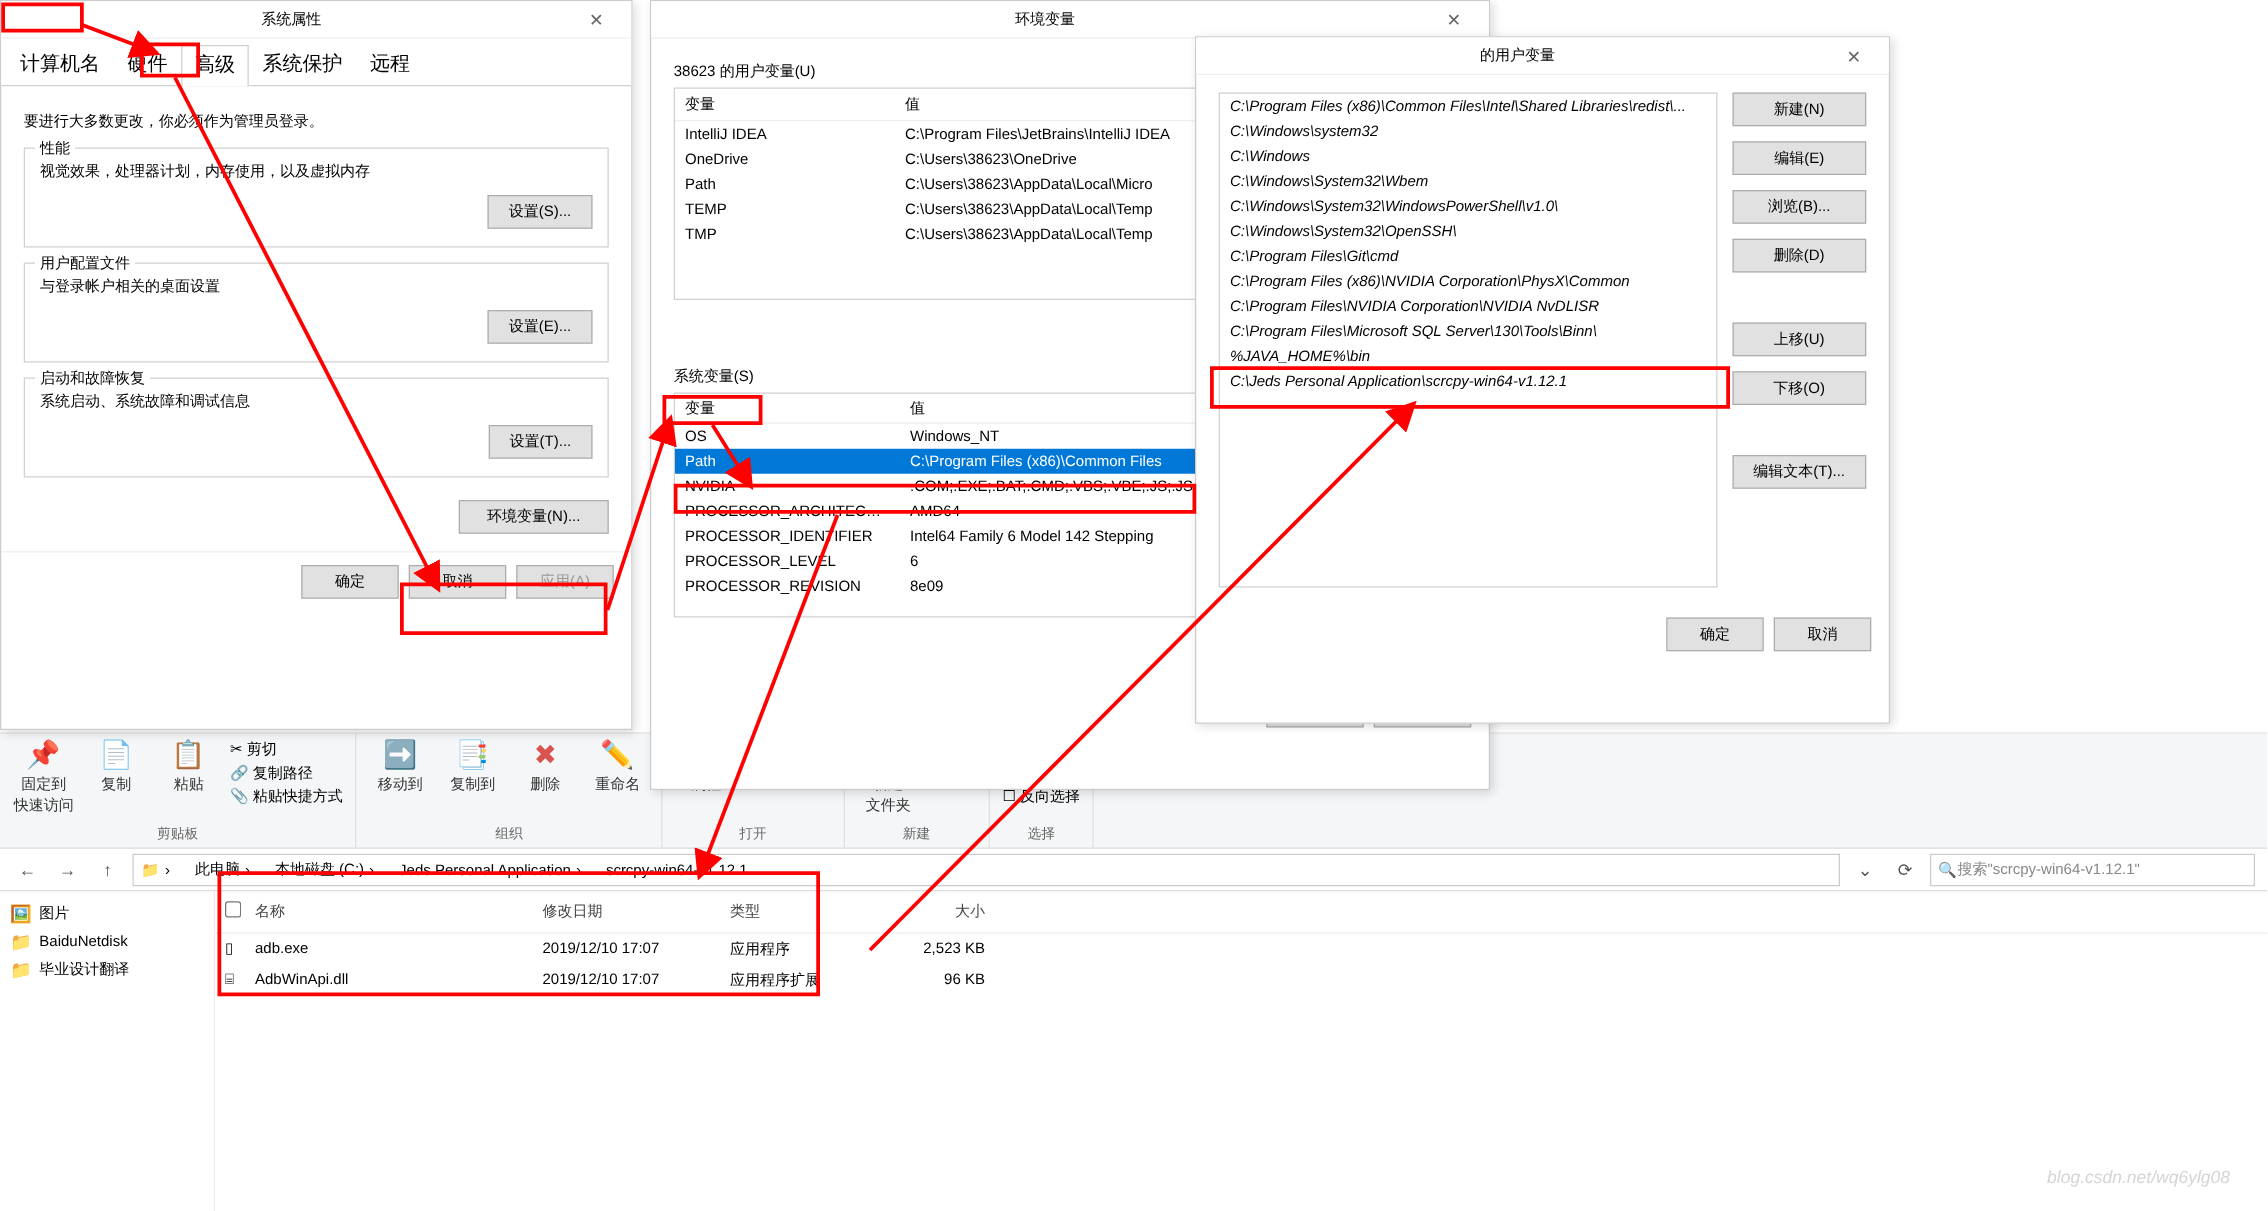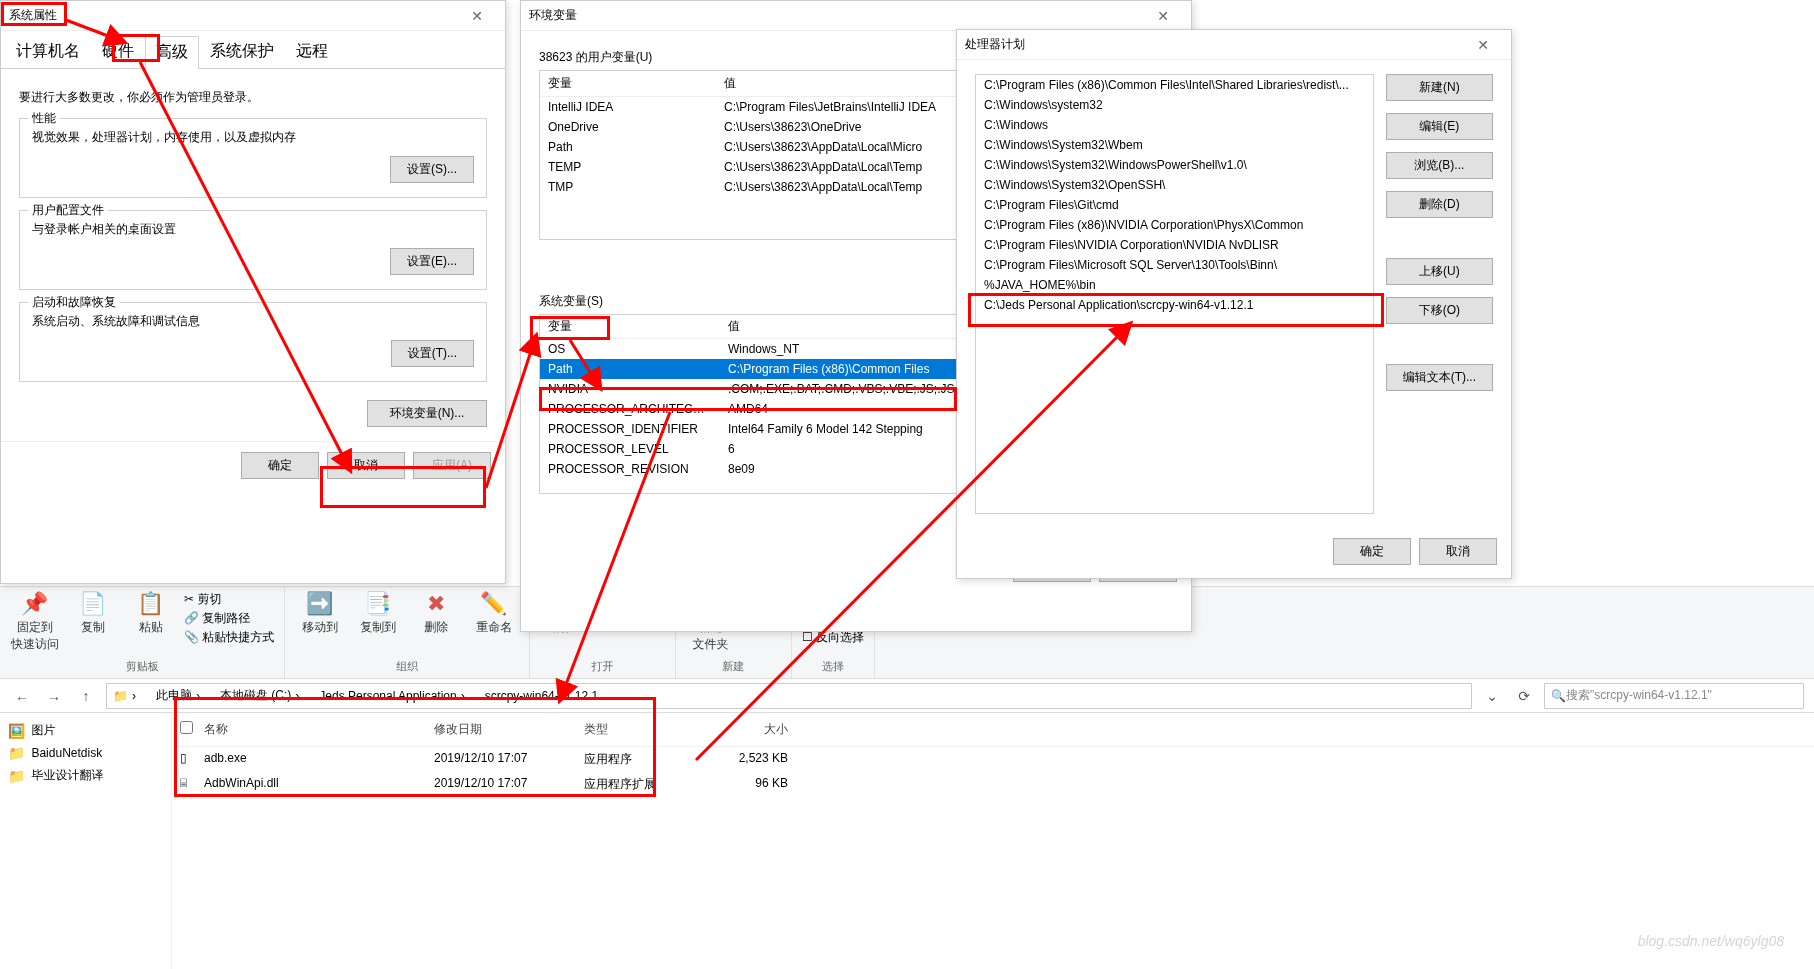--- a/index.html
+++ b/index.html
@@ -1,40 +1,40 @@
 <!DOCTYPE html>
 <html><head>
 <meta charset="utf-8">
 <style>
 * { box-sizing: border-box; margin: 0; padding: 0; font-family: "Microsoft YaHei", "Segoe UI", Tahoma, sans-serif; font-size: 12px; }
 body { background: #fff; width: 1814px; height: 969px; position: relative; overflow: hidden; }
 
 .dialog { position: absolute; background: #fff; border: 1px solid #ccc; box-shadow: 2px 2px 8px rgba(0,0,0,0.15); }
 .titlebar { height: 30px; display: flex; align-items: center; padding: 0 8px; background: #fff; border-bottom: 1px solid #eee; }
-.titlebar .title { flex: 1; }
+.titlebar .title { flex: 1; text-align: center; }
 .close-x { width: 40px; text-align: center; font-size: 14px; color: #666; cursor: pointer; }
 .tabs { display: flex; border-bottom: 1px solid #d0d0d0; background: #fff; padding: 4px 4px 0 4px; }
 .tab { padding: 5px 10px 6px 10px; border: 1px solid transparent; border-bottom: none; font-size: 16px; }
 .tab.active { border-color: #d0d0d0; background: #fff; position: relative; top: 1px; }
 .pane { padding: 14px 18px; }
 .grp { border: 1px solid #d0d0d0; margin: 12px 0 0 0; padding: 10px 12px 14px 12px; position: relative; }
 .grp-title { position: absolute; top: -9px; left: 8px; background: #fff; padding: 0 4px; font-size: 12px; }
 .btn { background: #e1e1e1; border: 1px solid #adadad; padding: 4px 16px; font-size: 12px; min-width: 78px; text-align: center; cursor: pointer; }
 .btn-row-right { display: flex; justify-content: flex-end; gap: 8px; margin-top: 10px; }
 .dlg-btns { display: flex; justify-content: flex-end; gap: 8px; padding: 10px 14px; }
 
 .envhead { font-size: 12px; padding: 4px 0; }
 .varbox { border: 1px solid #d0d0d0; height: 180px; overflow: hidden; }
 .varhead { display: flex; background: #fff; border-bottom: 1px solid #eee; font-size: 12px; }
 .varhead div { padding: 4px 8px; }
 .varrow { display: flex; font-size: 12px; }
 .varrow div { padding: 3px 8px; white-space: nowrap; overflow: hidden; text-overflow: ellipsis; }
 .varrow.sel { background: #0078d7; color: #fff; }
 
-.pathlist { border: 1px solid #d0d0d0; height: 440px; overflow: hidden; }
+.pathlist { border: 1px solid #d0d0d0; height: 396px; overflow: hidden; font-style: italic; }
 .pathrow { padding: 3px 8px; font-size: 12px; white-space: nowrap; overflow: hidden; text-overflow: ellipsis; }
 
 .redbox { position: absolute; border: 3px solid #ff0000; pointer-events: none; z-index: 500; }
 svg.arrows { position: absolute; top:0; left:0; width:1814px; height:969px; pointer-events:none; z-index:490; }
 
 
 .explorer { position: absolute; left: 0; top: 586px; width: 1814px; height: 383px; background: #fff; border-top: 1px solid #ddd; z-index: 1;}
 .ribbon { height: 92px; background: #f5f6f7; border-bottom: 1px solid #ddd; display: flex; }
 .rgroup { border-right: 1px solid #e0e0e0; padding: 4px 10px; display: flex; flex-direction: column; align-items: center; justify-content: space-between; }
 .rgroup .rbtns { display: flex; gap: 8px; align-items: flex-start; }
@@ -332,21 +332,21 @@
       </div>
   </div>
   <div class="dlg-btns">
     <button class="btn">确定</button>
     <button class="btn">取消</button>
   </div>
 </div>
 
 <div class="dialog" style="left:956px;top:29px;width:556px;height:550px;z-index:30">
   <div class="titlebar">
-    <span class="title">处理器计划</span>
+    <span class="title">的用户变量</span>
     <span class="close-x">✕</span>
   </div>
   <div class="pane" style="display:flex;gap:12px">
     <div class="pathlist" style="flex:1" id="pathrows">
         <div class="pathrow">C:\Program Files (x86)\Common Files\Intel\Shared Libraries\redist\...</div>
         <div class="pathrow">C:\Windows\system32</div>
         <div class="pathrow">C:\Windows</div>
         <div class="pathrow">C:\Windows\System32\Wbem</div>
         <div class="pathrow">C:\Windows\System32\WindowsPowerShell\v1.0\</div>
         <div class="pathrow">C:\Windows\System32\OpenSSH\</div>

